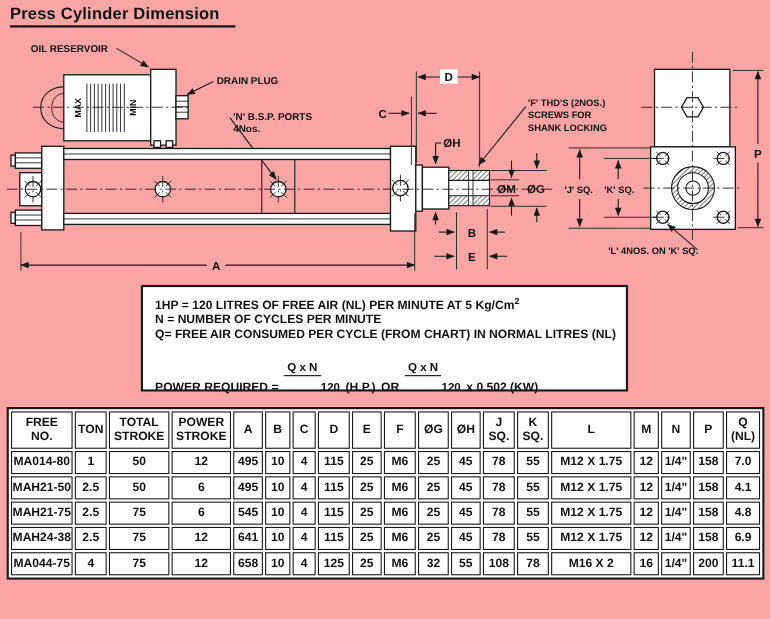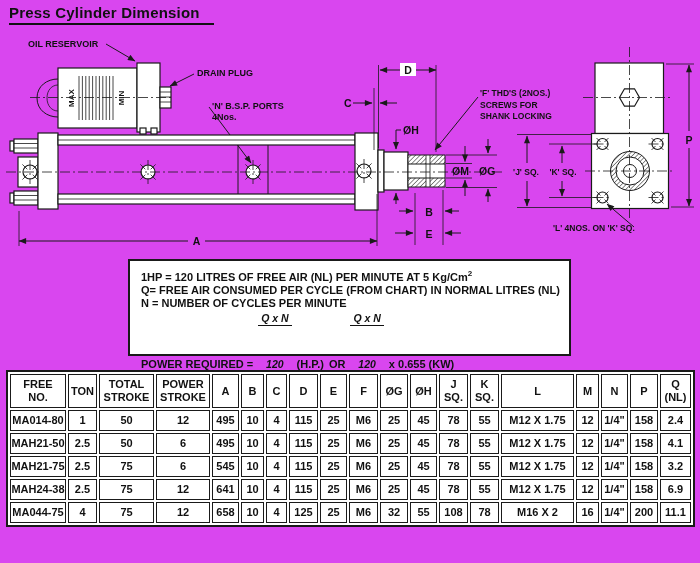--- a/index.html
+++ b/index.html
@@ -1,34 +1,34 @@
 <!DOCTYPE html>
 <html><head>
 <meta charset="utf-8">
 <style>
   html,body{margin:0;padding:0;background:#e8e8e8;}
-  .page{position:relative;width:700px;height:563px;background:#d946ef;overflow:hidden;
+  .page{position:relative;width:700px;height:563px;background:#fca5a5;overflow:hidden;
         font-family:"Liberation Sans",sans-serif;color:#111;}
   .title{position:absolute;left:9px;top:4px;font-size:15px;font-weight:bold;
          border-bottom:2px solid #111;padding:0 14px 2px 0;letter-spacing:.2px;}
   svg .ln{stroke:#1a1a1a;stroke-width:1;fill:none;}
   svg .lnf{stroke:#1a1a1a;stroke-width:1.2;fill:#fff;}
   svg .thin{stroke:#1a1a1a;stroke-width:.8;fill:none;}
   svg .cl{stroke:#1a1a1a;stroke-width:.8;stroke-dasharray:10 3 2 3;fill:none;}
   svg text{fill:#111;font-family:"Liberation Sans",sans-serif;font-weight:bold;}
   svg .lbl{font-size:9px;}
   svg .lbl2{font-size:8.5px;}
   svg .dimtxt{font-size:10.5px;}
   svg .rot{font-size:8px;}
   .infobox{position:absolute;left:128px;top:259px;width:443px;height:97px;
            border:2px solid #1a1a1a;background:#fff;padding:6px 0 0 11px;box-sizing:border-box;}
   .infobox .ib-title{font-size:12.5px;font-weight:bold;margin-bottom:2px;}
   .infobox .ib-line{font-size:11px;font-weight:bold;line-height:13px;}
   .formula{display:flex;align-items:flex-end;gap:5px;margin-top:3px;font-size:11px;font-weight:bold;}
-  .frac{display:inline-flex;flex-direction:column;align-items:center;font-size:10.5px;line-height:11px;font-style:italic;}
+  .frac{display:inline-flex;flex-direction:row;align-items:center;font-size:10.5px;line-height:11px;}
   .frac .num{border-bottom:1.5px solid #111;padding:0 3px 1px 3px;}
   .frac .den{padding-top:1px;margin-top:32px;}
   sup{font-size:8px;}
   table.spec{position:absolute;left:6px;top:370px;width:689px;border-collapse:separate;
              border-spacing:2px;background:#fff;border:2px solid #1a1a1a;table-layout:fixed;}
   table.spec th,table.spec td{border:1px solid #1a1a1a;font-size:11px;font-weight:bold;
              text-align:center;vertical-align:middle;padding:1px 0;white-space:pre-line;
              overflow:hidden;font-family:"Liberation Sans",sans-serif;line-height:1.15;}
   table.spec thead th{height:30px;}
   table.spec tbody td{height:17px;}
@@ -229,35 +229,35 @@
       <line x1="562" y1="181" x2="562" y2="196" class="ln" marker-end="url(#ar)"></line>
       <text x="563" y="175" text-anchor="middle" class="lbl2">'K' SQ.</text>
 
       <text x="553" y="231" class="lbl2">'L' 4NOS. ON 'K' SQ.</text>
       <line x1="634" y1="227" x2="607" y2="204" class="ln" marker-end="url(#ar)"></line>
     </g>
   </svg>
 
   <div class="infobox">
     <div class="ib-line"><span>1HP = 120 LITRES OF FREE AIR (NL) PER MINUTE AT 5 Kg/Cm</span><sup>2</sup></div>
+    <div class="ib-line">N = NUMBER OF CYCLES PER MINUTE</div>
     <div class="ib-line">Q= FREE AIR CONSUMED PER CYCLE (FROM CHART) IN NORMAL LITRES (NL)</div>
-    <div class="ib-line">N = NUMBER OF CYCLES PER MINUTE</div>
     <div class="formula">
       <span>POWER REQUIRED =</span>
       <span class="frac">
         <span class="num">Q x N</span>
         <span class="den">120</span>
       </span>
       <span>(H.P.)</span>
       <span>OR</span>
       <span class="frac">
         <span class="num">Q x N</span>
         <span class="den">120</span>
       </span>
-      <span>x 0.655 (KW)</span>
+      <span>x 0.502 (KW)</span>
     </div>
   </div>
 
   <table class="spec">
     <colgroup>
       <col style="width:56px">
         <col style="width:29px">
         <col style="width:55px">
         <col style="width:54px">
       <col style="width:27px">
@@ -318,21 +318,21 @@
           <td>25</td>
           <td>M6</td>
           <td>25</td>
           <td>45</td>
           <td>78</td>
           <td>55</td>
           <td>M12 X 1.75</td>
           <td>12</td>
           <td>1/4"</td>
           <td>158</td>
-          <td>2.4</td>
+          <td>7.0</td>
         </tr>
         <tr>
           <td>MAH21-50</td>
           <td>2.5</td>
           <td>50</td>
           <td>6</td>
           <td>495</td>
           <td>10</td>
           <td>4</td>
           <td>115</td>
@@ -360,21 +360,21 @@
           <td>25</td>
           <td>M6</td>
           <td>25</td>
           <td>45</td>
           <td>78</td>
           <td>55</td>
           <td>M12 X 1.75</td>
           <td>12</td>
           <td>1/4"</td>
           <td>158</td>
-          <td>3.2</td>
+          <td>4.8</td>
         </tr>
         <tr>
           <td>MAH24-38</td>
           <td>2.5</td>
           <td>75</td>
           <td>12</td>
           <td>641</td>
           <td>10</td>
           <td>4</td>
           <td>115</td>

